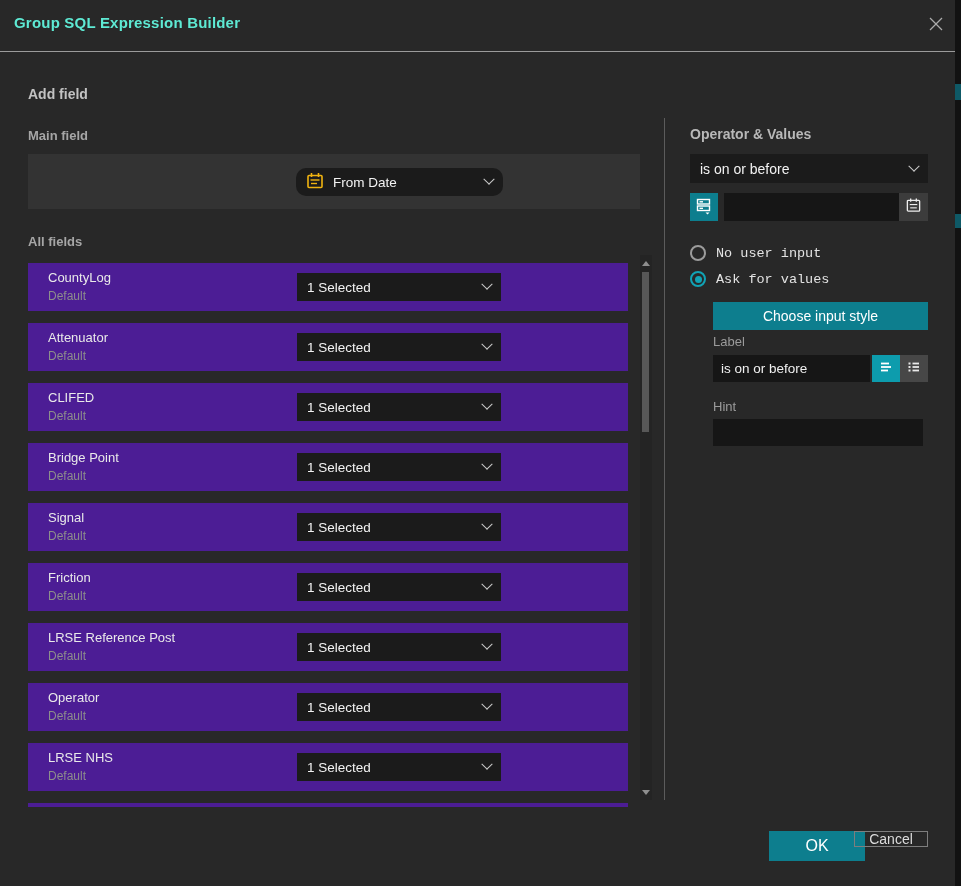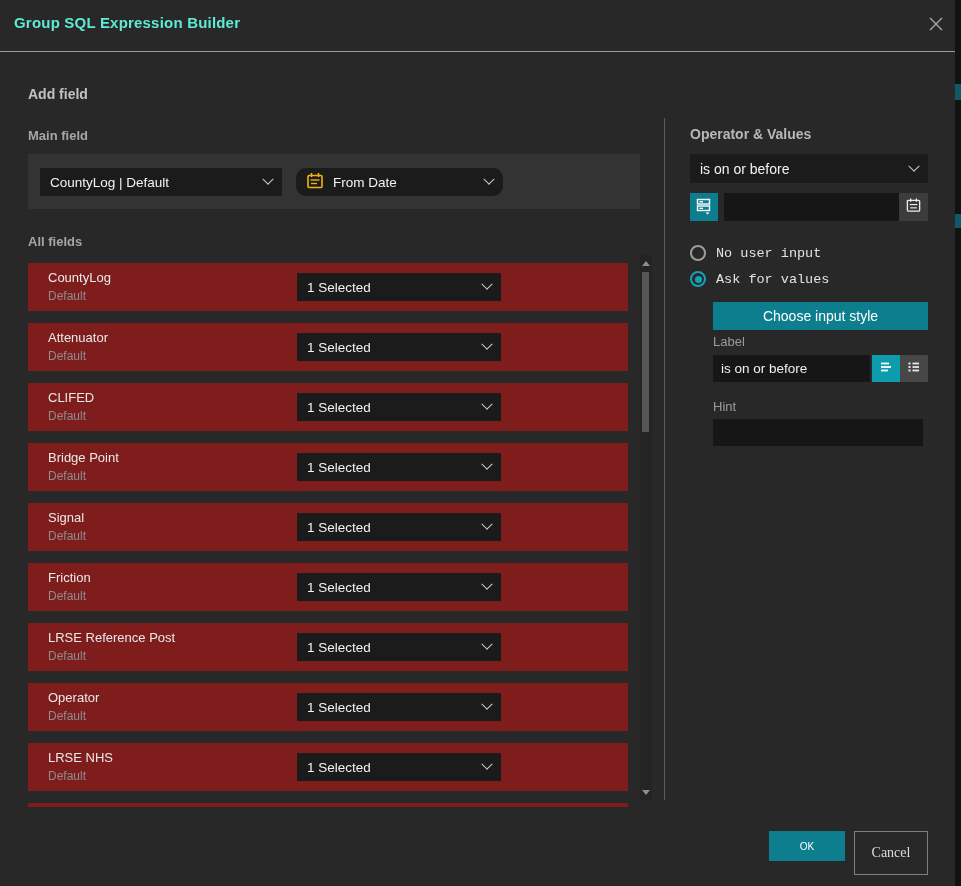--- a/index.html
+++ b/index.html
@@ -23,21 +23,21 @@
   .chev{width:7px;height:7px;border-right:1.6px solid #c9c9c9;border-bottom:1.6px solid #c9c9c9;
         transform:rotate(45deg) translate(-2px,-2px);flex:none;}
 
   
   .main-box{left:28px;top:154px;width:612px;height:55px;background:#333333;}
   .dd-layer{position:absolute;left:12px;top:14px;width:242px;height:28px;}
   .dd-datefield{position:absolute;left:268px;top:14px;width:207px;height:28px;border-radius:10px;}
 
   
   .rows{left:28px;top:263px;width:600px;height:544px;overflow:hidden;}
-  .field-row{height:48px;background:#7f1d1d;margin-bottom:12px;position:relative;}
+  .field-row{height:48px;background:#4c1d95;margin-bottom:12px;position:relative;}
   .fr-name{position:absolute;left:20px;top:7px;font-size:13px;color:#e9e9e9;}
   .fr-sub{position:absolute;left:20px;top:26px;font-size:12px;color:#8d8d8d;}
   .row-dd{position:absolute;left:269px;top:10px;width:204px;height:28px;}
 
   
   .sb-track{left:640px;top:255px;width:12px;height:545px;background:#242424;}
   .tri-up{left:642px;top:261px;width:0;height:0;border-left:4px solid transparent;border-right:4px solid transparent;border-bottom:5px solid #8d8d8d;cursor:pointer;}
   .tri-down{left:642px;top:790px;width:0;height:0;border-left:4px solid transparent;border-right:4px solid transparent;border-top:5px solid #8d8d8d;cursor:pointer;}
   .sb-thumb{left:642px;top:272px;width:7px;height:160px;background:#575757;cursor:pointer;}
 
@@ -57,23 +57,23 @@
   .btn-teal{background:#0d7e8e;color:#ffffff;border:none;font-size:14px;display:flex;align-items:center;justify-content:center;cursor:pointer;font-family:inherit;}
   .choose-btn{left:713px;top:302px;width:215px;height:28px;}
   .small-label{font-size:13px;color:#9b9b9b;}
   .text-input{background:#161616;border:none;outline:none;color:#f0f0f0;font-size:13.5px;padding:0 8px;box-sizing:border-box;font-family:inherit;}
   .label-input{left:713px;top:355px;width:157px;height:27px;}
   .btn-align{left:872px;top:355px;width:28px;height:27px;background:#0d9cad;}
   .btn-list{left:900px;top:355px;width:28px;height:27px;background:#474747;}
   .hint-input{left:713px;top:419px;width:210px;height:27px;}
 
   
-  .ok-btn{left:769px;top:831px;width:76px;height:30px;font-size:10px;}
-  .cancel-btn{left:854px;top:831px;width:74px;height:44px;background:transparent;border:1px solid #7e7e7e;
-              color:#dcdcdc;font-size:14px;display:flex;align-items:center;justify-content:center;cursor:pointer;font-family:Liberation Serif, serif;}
+  .ok-btn{left:769px;top:831px;width:96px;height:30px;font-size:16px;}
+  .cancel-btn{left:854px;top:831px;width:74px;height:16px;background:transparent;border:1px solid #7e7e7e;
+              color:#dcdcdc;font-size:14px;display:flex;align-items:center;justify-content:center;cursor:pointer;font-family:Liberation Sans, sans-serif;}
 
   
   .edge-strip{left:955px;top:0;width:6px;height:886px;background:#121212;}
   .edge-teal1{left:955px;top:84px;width:6px;height:16px;background:#0e5966;}
   .edge-teal2{left:955px;top:214px;width:6px;height:14px;background:#0e5966;}
 </style>
 </head>
 <body>
 
 <div class="stage">
@@ -86,26 +86,20 @@
           <line x1="14" y1="2" x2="2" y2="14" stroke="#ababab" stroke-width="1.3"></line>
         </svg>
     </span>
   </div>
   <div class="abs title-divider"></div>
 
   <div class="abs h-add">Add field</div>
 
   <div class="abs h-sub" style="left:28px;top:128px;">Main field</div>
   <div class="abs main-box">
-    <div class="dropdown dd-layer">
-      <span class="dd-left">
-          <span>CountyLog | Default</span>
-        </span>
-      <span class="chev"></span>
-    </div>
     <div class="dropdown dd-datefield">
       <span class="dd-left">
         <span>
           <svg width="18" height="18" viewBox="0 0 18 18">
               <rect x="2" y="3.5" width="14" height="12" rx="1" fill="none" stroke="#f0b310" stroke-width="1.6"></rect>
               <line x1="5.5" y1="1" x2="5.5" y2="5" stroke="#f0b310" stroke-width="1.6"></line>
               <line x1="12.5" y1="1" x2="12.5" y2="5" stroke="#f0b310" stroke-width="1.6"></line>
               <line x1="4.5" y1="8" x2="13.5" y2="8" stroke="#f0b310" stroke-width="1.4"></line>
               <line x1="5" y1="11.5" x2="11" y2="11.5" stroke="#f0b310" stroke-width="1.4"></line>
             </svg>

